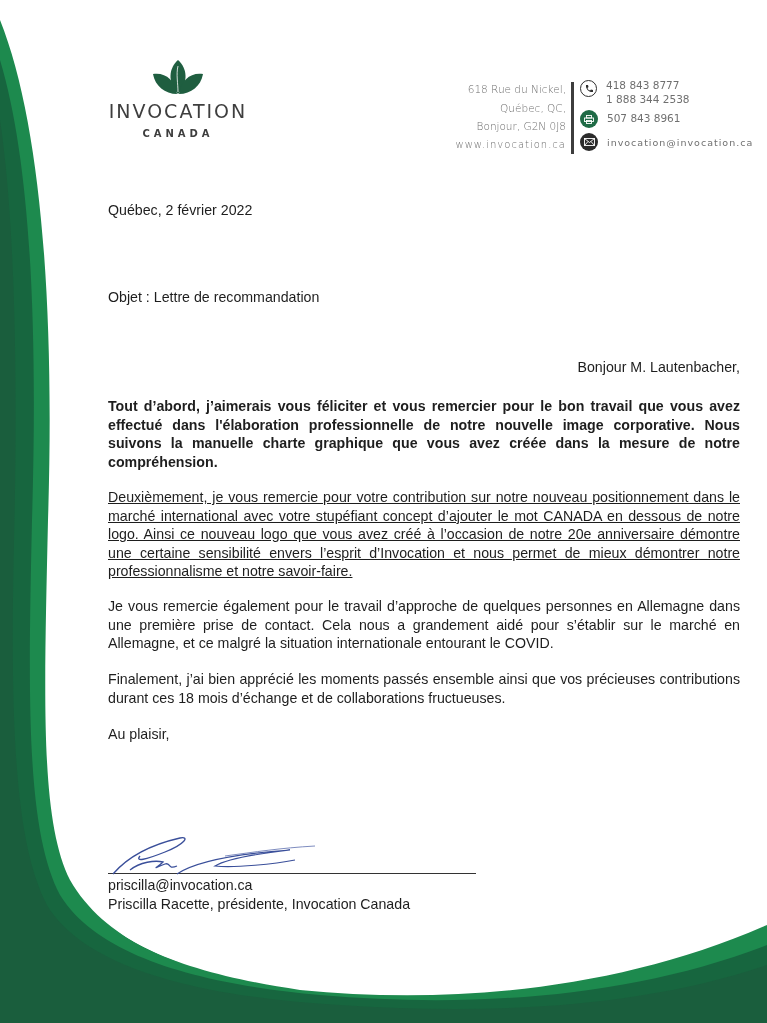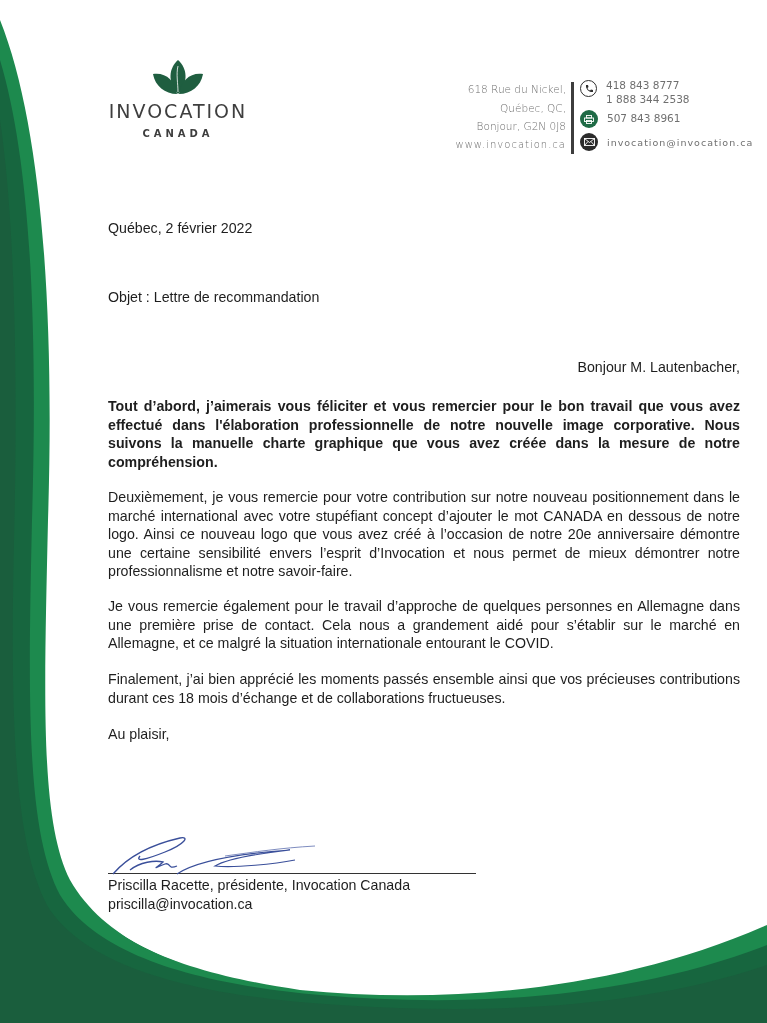--- a/index.html
+++ b/index.html
@@ -22,25 +22,25 @@
     .cicon { width: 18px; height: 18px; border-radius: 50%; display: inline-flex; align-items: center; justify-content: center; margin-right: 9px; flex-shrink: 0; }
     .cicon.phone { border: 1.6px solid #2f2f2f; width: 15px; height: 15px; margin-top: 2px; }
     .cicon.fax { background: #1f6b46; margin-top: 2px; }
     .cicon.mail { background: #2b2b2b; margin-top: 3px; }
     .clines div { line-height: 14px; }
     .email { font-size: 9.5px; letter-spacing: 1px; margin-top: 6px; }
 
     
     .body-text { left: 108px; width: 632px; font-size: 14.2px; line-height: 18.5px; color: #1e1e1e; }
     .body-text p { margin: 0; text-align: justify; }
-    .date { top: 219px; }
+    .date { top: 201px; }
     .subject { top: 288px; }
     .greeting { top: 358px; text-align: right; }
     .p1 { top: 397px; font-weight: bold; }
-    .p2 { top: 488px; }
+    .p2 { top: 488px; text-decoration: underline; }
     .p3 { top: 597px; }
     .p4 { top: 670px; }
     .closing { top: 725px; }
 
     
     .sig-line { left: 108px; top: 873px; width: 368px; height: 1px; background: #333; z-index: 1; }
     .signature { left: 105px; top: 832px; z-index: 2; }
     .signer { left: 108px; top: 876px; font-size: 14.2px; line-height: 19px; color: #1e1e1e; }
   </style>
 </head>
@@ -131,15 +131,15 @@
 <div class="layer body-text closing">Au plaisir,</div>
 
 <svg class="layer signature" width="230" height="45" viewBox="0 0 230 45">
   <path d="M8,42 C20,28 40,14 75,6 C85,4 80,12 60,20 C40,28 30,30 35,24" stroke="#3a4f9a" stroke-width="1.3" fill="none"></path>
   <path d="M25,38 C35,30 50,28 58,30 C52,36 45,38 60,32 C66,30 62,38 72,34" stroke="#3a4f9a" stroke-width="1.3" fill="none"></path>
   <path d="M72,42 C90,30 130,22 185,18 C150,22 120,28 110,34 C130,36 170,32 190,28" stroke="#3a4f9a" stroke-width="1.2" fill="none"></path>
   <path d="M120,24 C150,20 175,16 210,14" stroke="#6f7fb8" stroke-width="0.9" fill="none"></path>
 </svg>
 <div class="layer sig-line"></div>
 <div class="layer signer">
+  <div>priscilla@invocation.ca</div>
   <div>Priscilla Racette, présidente, Invocation Canada</div>
-  <div>priscilla@invocation.ca</div>
 </div>
 
 </body></html>

